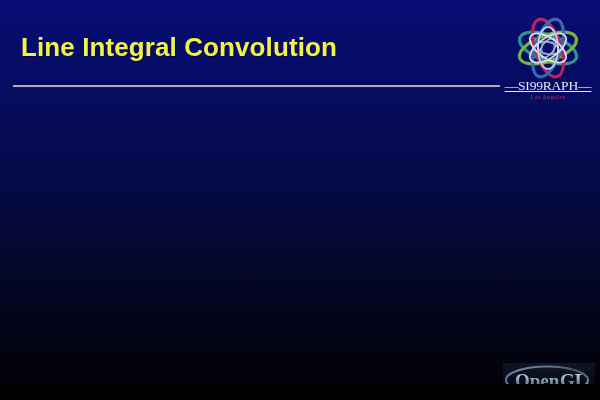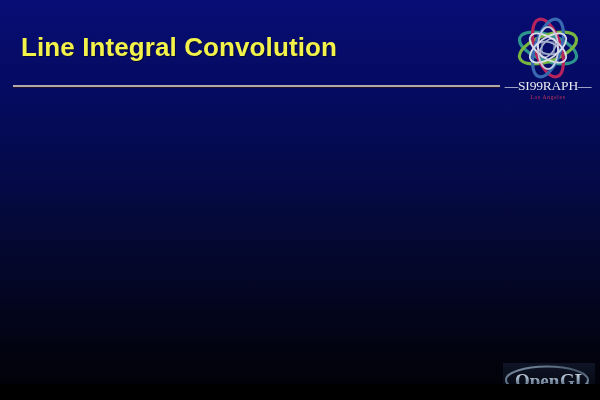--- a/index.html
+++ b/index.html
@@ -88,20 +88,21 @@
     position: absolute;
     left: 0;
     top: 68px;
     width: 96px;
     text-align: center;
     font-family: "Liberation Serif", serif;
     font-size: 13.5px;
     color: #e9eaf2;
     letter-spacing: -0.2px;
     white-space: nowrap;
+    text-decoration: underline;
   }
   .sig-dash {
     color: #e9eaf2;
     font-weight: normal;
   }
   .sig-city {
     position: absolute;
     left: 0;
     top: 84px;
     width: 96px;

